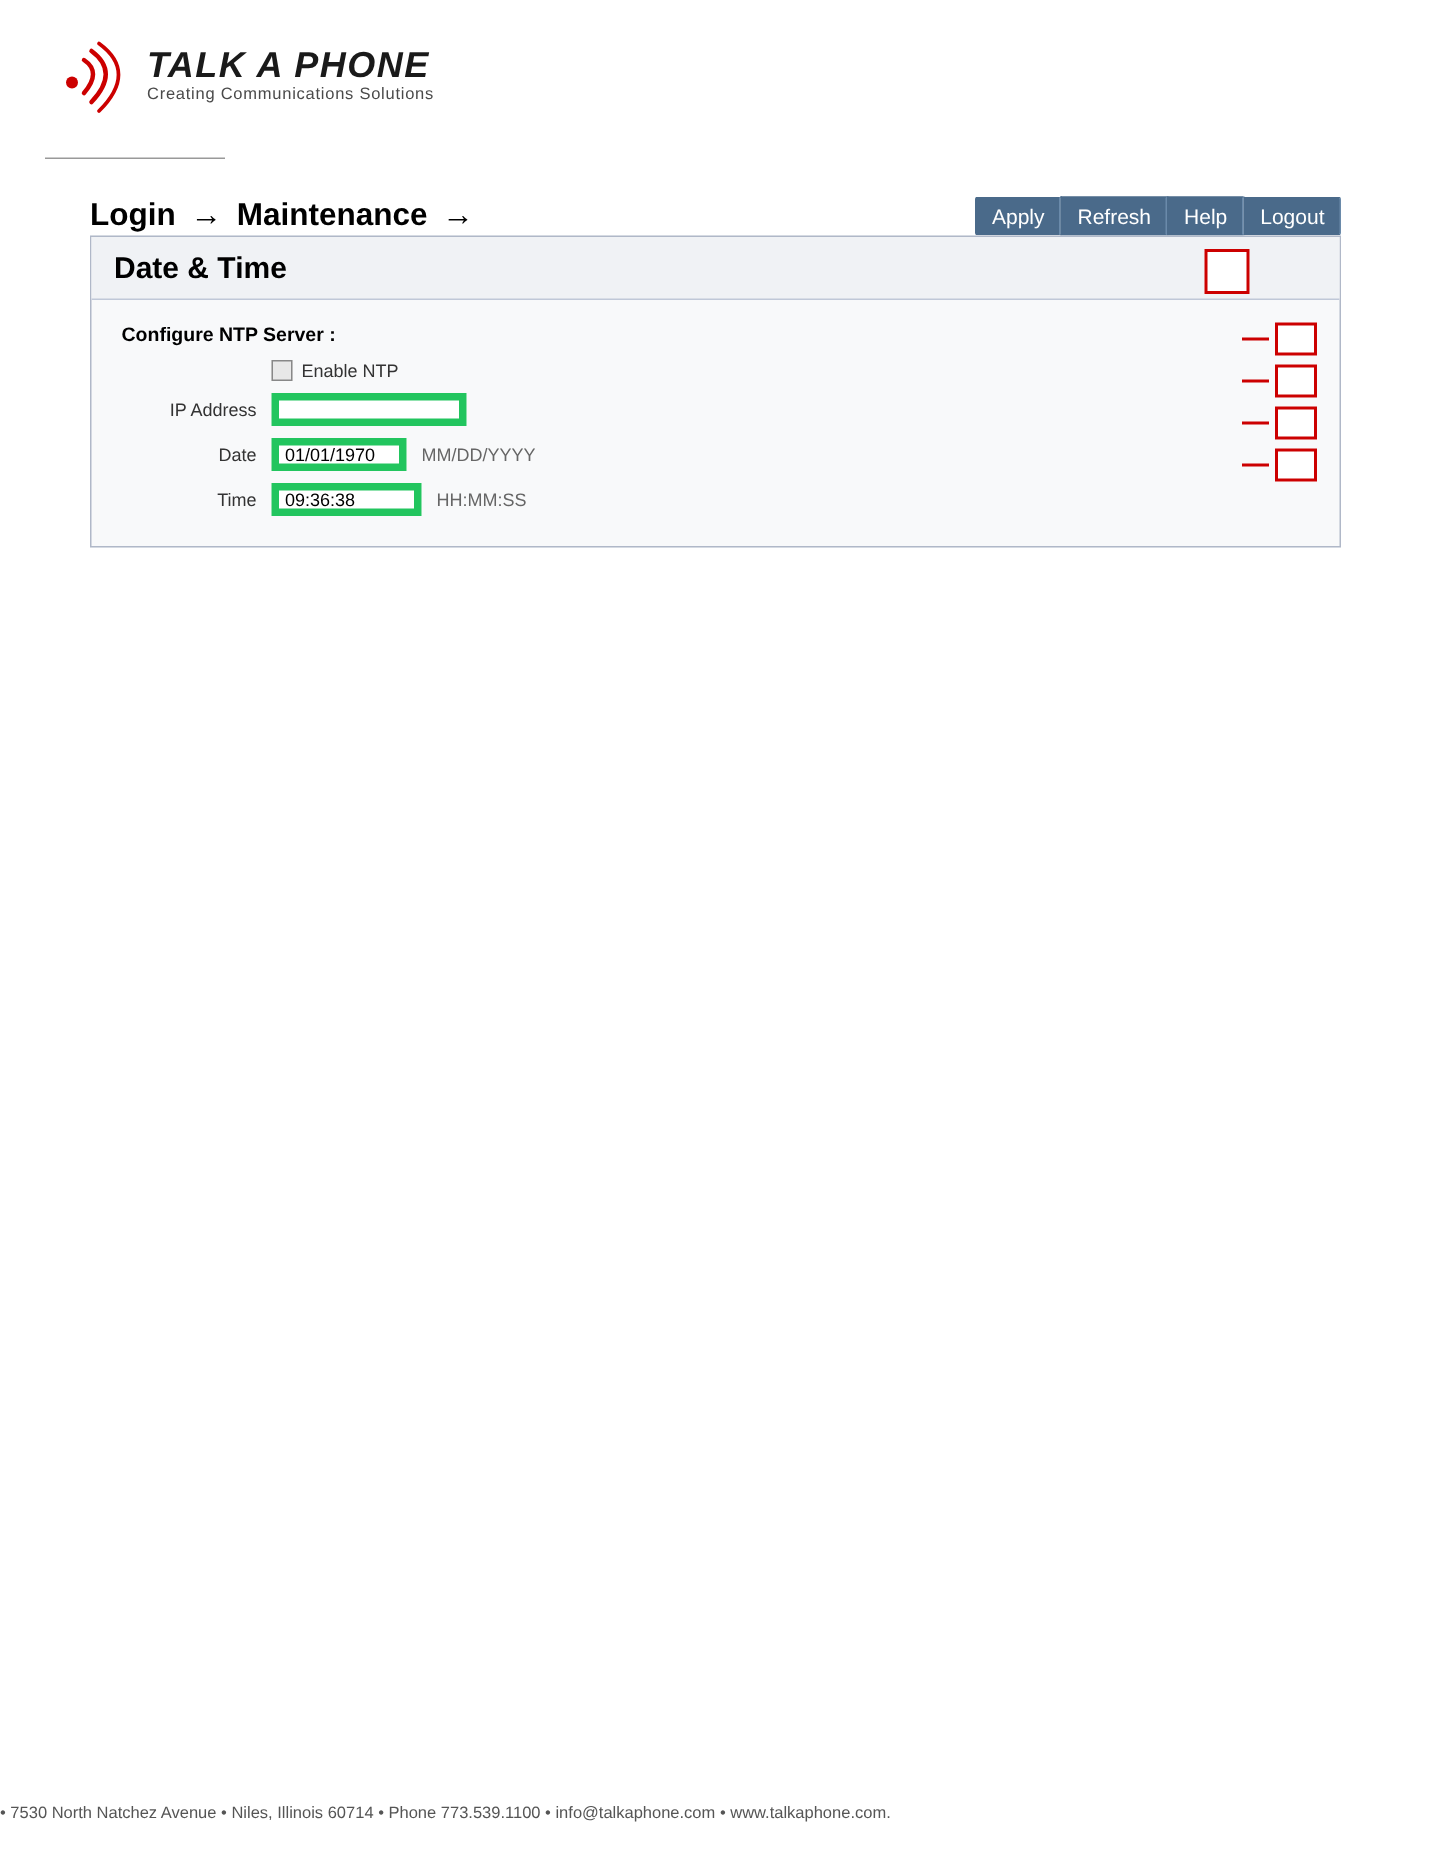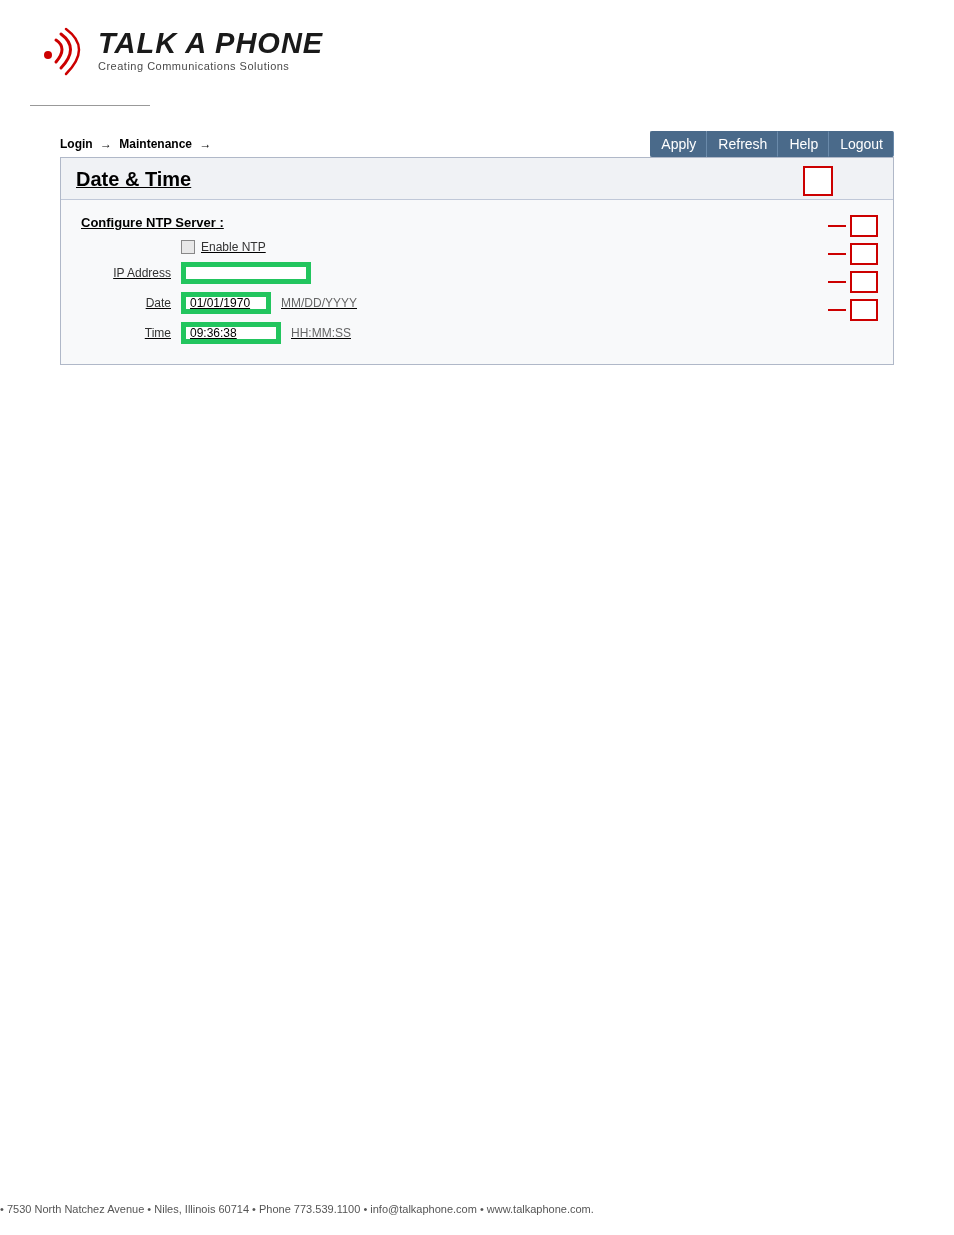--- a/index.html
+++ b/index.html
@@ -24,21 +24,21 @@
     .logo-icon {
       position: relative;
       width: 60px;
       height: 60px;
     }
     .logo-text-area {
       display: flex;
       flex-direction: column;
     }
     .logo-title {
-      font-size: 29px;
+      font-size: 24px;
       font-style: italic;
       font-weight: bold;
       color: #1a1a1a;
       letter-spacing: 1px;
       line-height: 1.1;
     }
     .logo-subtitle {
       font-size: 11px;
       color: #4a4a4a;
       letter-spacing: 0.5px;
@@ -58,21 +58,21 @@
     }
 
     
     .nav-bar {
       display: flex;
       align-items: center;
       justify-content: space-between;
       margin-bottom: 0;
     }
     .breadcrumb {
-      font-size: 12px;
+      font-size: 21px;
       font-weight: bold;
       color: #000;
     }
     .breadcrumb-arrow {
       margin: 0 4px;
     }
     .toolbar-buttons {
       display: flex;
       gap: 0;
     }
@@ -92,21 +92,20 @@
       border-radius: 0 2px 2px 0;
     }
 
     
     .panel {
       border: 1px solid #b0b8c8;
       background: #f8f9fa;
       margin-top: 0;
       padding: 0;
       position: relative;
-      text-decoration: underline;
     }
 
     .panel-header {
       padding: 10px 15px 8px 15px;
       border-bottom: 1px solid #c0c8d8;
       background: #f0f2f5;
     }
 
     .panel-title {
       font-size: 20px;

